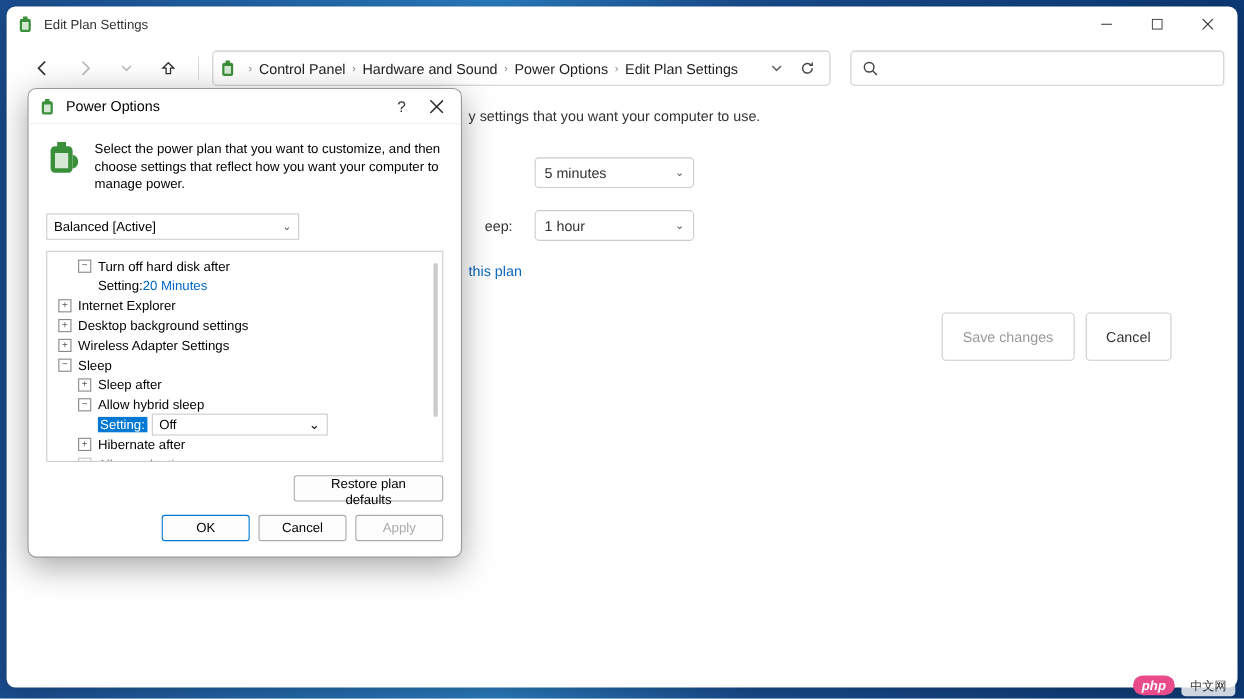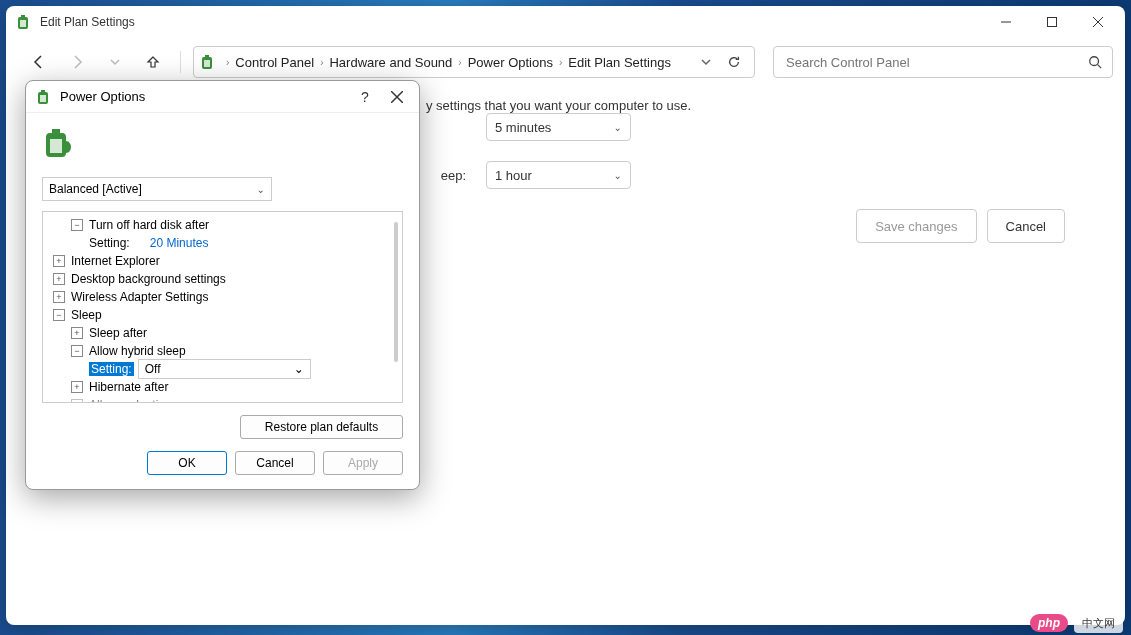--- a/index.html
+++ b/index.html
@@ -28,33 +28,33 @@
 .crumb-sep { color: #888; padding: 0 2px; font-size: 10px; }
 .breadcrumb-bar .spacer { flex: 1; }
 .bc-btn { width: 28px; height: 28px; display: flex; align-items: center; justify-content: center; color: #666; }
 
 .search-bar { width: 340px; height: 32px; border: 1px solid #ccc; border-radius: 4px; display: flex; align-items: center; padding: 0 10px; font-size: 13px; color: #888; margin-left: 10px; }
 .search-bar input { border: none; outline: none; flex: 1; font-size: 13px; color: #333; background: transparent; }
 .search-bar .search-icon { color: #555; }
 
 .content-area { flex: 1; padding: 10px 60px 20px 420px; font-size: 13px; color: #333; position: relative; }
 .plan-title { font-size: 17px; color: #0a3d91; margin-bottom: 6px; }
-.plan-sub { font-size: 13px; color: #333; }
+.plan-sub { font-size: 13px; color: #333; margin-bottom: 30px; }
 
 .setting-row { display: flex; align-items: center; gap: 20px; margin-bottom: 20px; }
 .setting-label { width: 40px; text-align: right; color: #333; }
 .dropdown { width: 145px; height: 28px; border: 1px solid #ccc; border-radius: 4px; display: flex; align-items: center; padding: 0 8px; font-size: 13px; justify-content: space-between; }
 .dropdown .chev { font-size: 10px; color: #555; }
 
 .link-row { margin: 28px 0 6px 0; }
 .link { color: #0a66c2; font-size: 13px; cursor: pointer; }
 .link-row2 { margin-bottom: 30px; }
 
 .footer-buttons { display: flex; justify-content: flex-end; gap: 10px; margin-top: 20px; }
-.btn { height: 34px; padding: 0 18px; border: 1px solid #ccc; border-radius: 4px; background: #fff; font-size: 13px; display: flex; align-items: center; justify-content: center; }
+.btn { height: 44px; padding: 0 18px; border: 1px solid #ccc; border-radius: 4px; background: #fff; font-size: 13px; display: flex; align-items: center; justify-content: center; }
 .btn.disabled { color: #999; }
 
 
 .modal {
   position: absolute; left: 25px; top: 80px; width: 395px;
   background: #fff; border: 1px solid #999; border-radius: 8px;
   box-shadow: 0 8px 30px rgba(0,0,0,.35);
   font-size: 12px;
 }
 .modal-titlebar { display: flex; align-items: center; height: 32px; padding: 0 6px 0 10px; border-bottom: 1px solid #eee; }
@@ -72,23 +72,23 @@
 .plan-select { width: 230px; height: 24px; border: 1px solid #ccc; display: flex; align-items: center; padding: 0 6px; font-size: 12px; margin-bottom: 10px; justify-content: space-between; }
 .plan-select .chev { font-size: 10px; color: #555; }
 
 .tree-box { border: 1px solid #ccc; height: 192px; overflow: hidden; font-size: 12px; position: relative; padding: 4px 0; }
 .tree-scroll { position: absolute; right: 4px; top: 10px; bottom: 40px; width: 4px; background: #ccc; border-radius: 2px; }
 .tree-row { display: flex; align-items: center; height: 18px; padding-left: 10px; }
 .expander { width: 12px; height: 12px; border: 1px solid #888; display: inline-flex; align-items: center; justify-content: center; font-size: 9px; line-height: 1; margin-right: 6px; color: #555; flex-shrink: 0; }
 .tree-indent-1 { padding-left: 28px; }
 .tree-indent-2 { padding-left: 46px; }
 .tree-label { white-space: nowrap; }
-.setting-val { color: #0066cc; margin-left: 20px; }
+.setting-val { color: #0066cc; margin-left: 0; }
 .setting-key-sel { background: #0078d4; color: #fff; padding: 0 2px; }
-.inline-dd { display: inline-flex; align-items: center; border: 1px solid #ccc; height: 20px; width: 173px; padding: 0 6px; margin-left: 4px; justify-content: space-between; font-size: 12px; }
+.inline-dd { display: inline-flex; align-items: center; border: 1px solid #ccc; height: 20px; width: 160px; padding: 0 6px; margin-left: 4px; justify-content: space-between; font-size: 12px; }
 
 .restore-row { display: flex; justify-content: flex-end; margin-top: 12px; }
 .btn-win { height: 24px; padding: 0 16px; border: 1px solid #aaa; border-radius: 3px; background: #fdfdfd; font-size: 12px; }
 .btn-win.primary { border: 1px solid #0078d4; }
 .btn-win.disabled { color: #aaa; }
 
 .modal-footer { display: flex; justify-content: flex-end; gap: 8px; padding: 0 16px 14px; }
 .modal-footer .btn-win { width: 80px; }
 
 .watermark { position: absolute; right: 8px; bottom: 2px; display: flex; align-items: flex-start; gap: 6px; font-size: 11px; color: #333; }
@@ -174,21 +174,20 @@
           </svg>
         </div>
       <div class="bc-btn">
           <svg width="14" height="14" viewBox="0 0 16 16">
             <path d="M13 8a5 5 0 11-1.5-3.5M13 2v3h-3" fill="none" stroke="#444" stroke-width="1.5"></path>
           </svg>
         </div>
     </div>
 
     <div class="search-bar">
-      <input placeholder="Search Control Panel" style="">
       <span class="search-icon">
           <svg width="14" height="14" viewBox="0 0 16 16">
             <circle cx="7" cy="7" r="5" fill="none" stroke="#444" stroke-width="1.5"></circle>
             <path d="M11 11l4 4" stroke="#444" stroke-width="1.5"></path>
           </svg>
         </span>
     </div>
   </div>
 
   <div class="content-area">
@@ -203,20 +202,23 @@
     </div>
 
     <div class="setting-row">
       <span class="setting-label">eep:</span>
       <div class="dropdown">
         <span>1 hour</span>
         <span class="chev">⌄</span>
       </div>
     </div>
 
+    <div class="link-row2">
+      <span class="link">this plan</span>
+    </div>
 
     <div class="footer-buttons">
       <div class="btn disabled">Save changes</div>
       <div class="btn">Cancel</div>
     </div>
   </div>
 
 </div>
 
 <div class="modal">
@@ -239,20 +241,21 @@
 
   <div class="modal-body">
     <div class="modal-desc">
       <span class="big-icon">
         <svg viewBox="0 0 32 32">
             <path fill="#3a8f3a" d="M8 6h12a4 4 0 014 4v16a4 4 0 01-4 4H8a4 4 0 01-4-4V10a4 4 0 014-4zm2-4h8v4h-8V2z"></path>
             <path fill="#d4e8d4" d="M8 12h12v14H8z"></path>
             <path fill="#3a8f3a" d="M24 14c3 0 5 3 5 6s-2 6-5 6"></path>
           </svg>
       </span>
+      <span>Select the power plan that you want to customize, and then choose settings that reflect how you want your computer to manage power.</span>
     </div>
 
     <div class="plan-select">
       <span>Balanced [Active]</span>
       <span class="chev">⌄</span>
     </div>
 
     <div class="tree-box">
       <div class="tree-scroll"></div>
 
@@ -299,21 +302,21 @@
         <span class="expander">+</span>
         <span class="tree-label">Hibernate after</span>
       </div>
       <div class="tree-row tree-indent-1" style="opacity:.5">
         <span class="expander">+</span>
         <span class="tree-label">Allow wake timer</span>
       </div>
     </div>
 
     <div class="restore-row">
-      <button class="btn-win" style="width:163px">Restore plan defaults</button>
+      <button class="btn-win" style="width:136px">Restore plan defaults</button>
     </div>
   </div>
 
   <div class="modal-footer">
     <button class="btn-win primary">OK</button>
     <button class="btn-win">Cancel</button>
     <button class="btn-win disabled">Apply</button>
   </div>
 </div>
 

